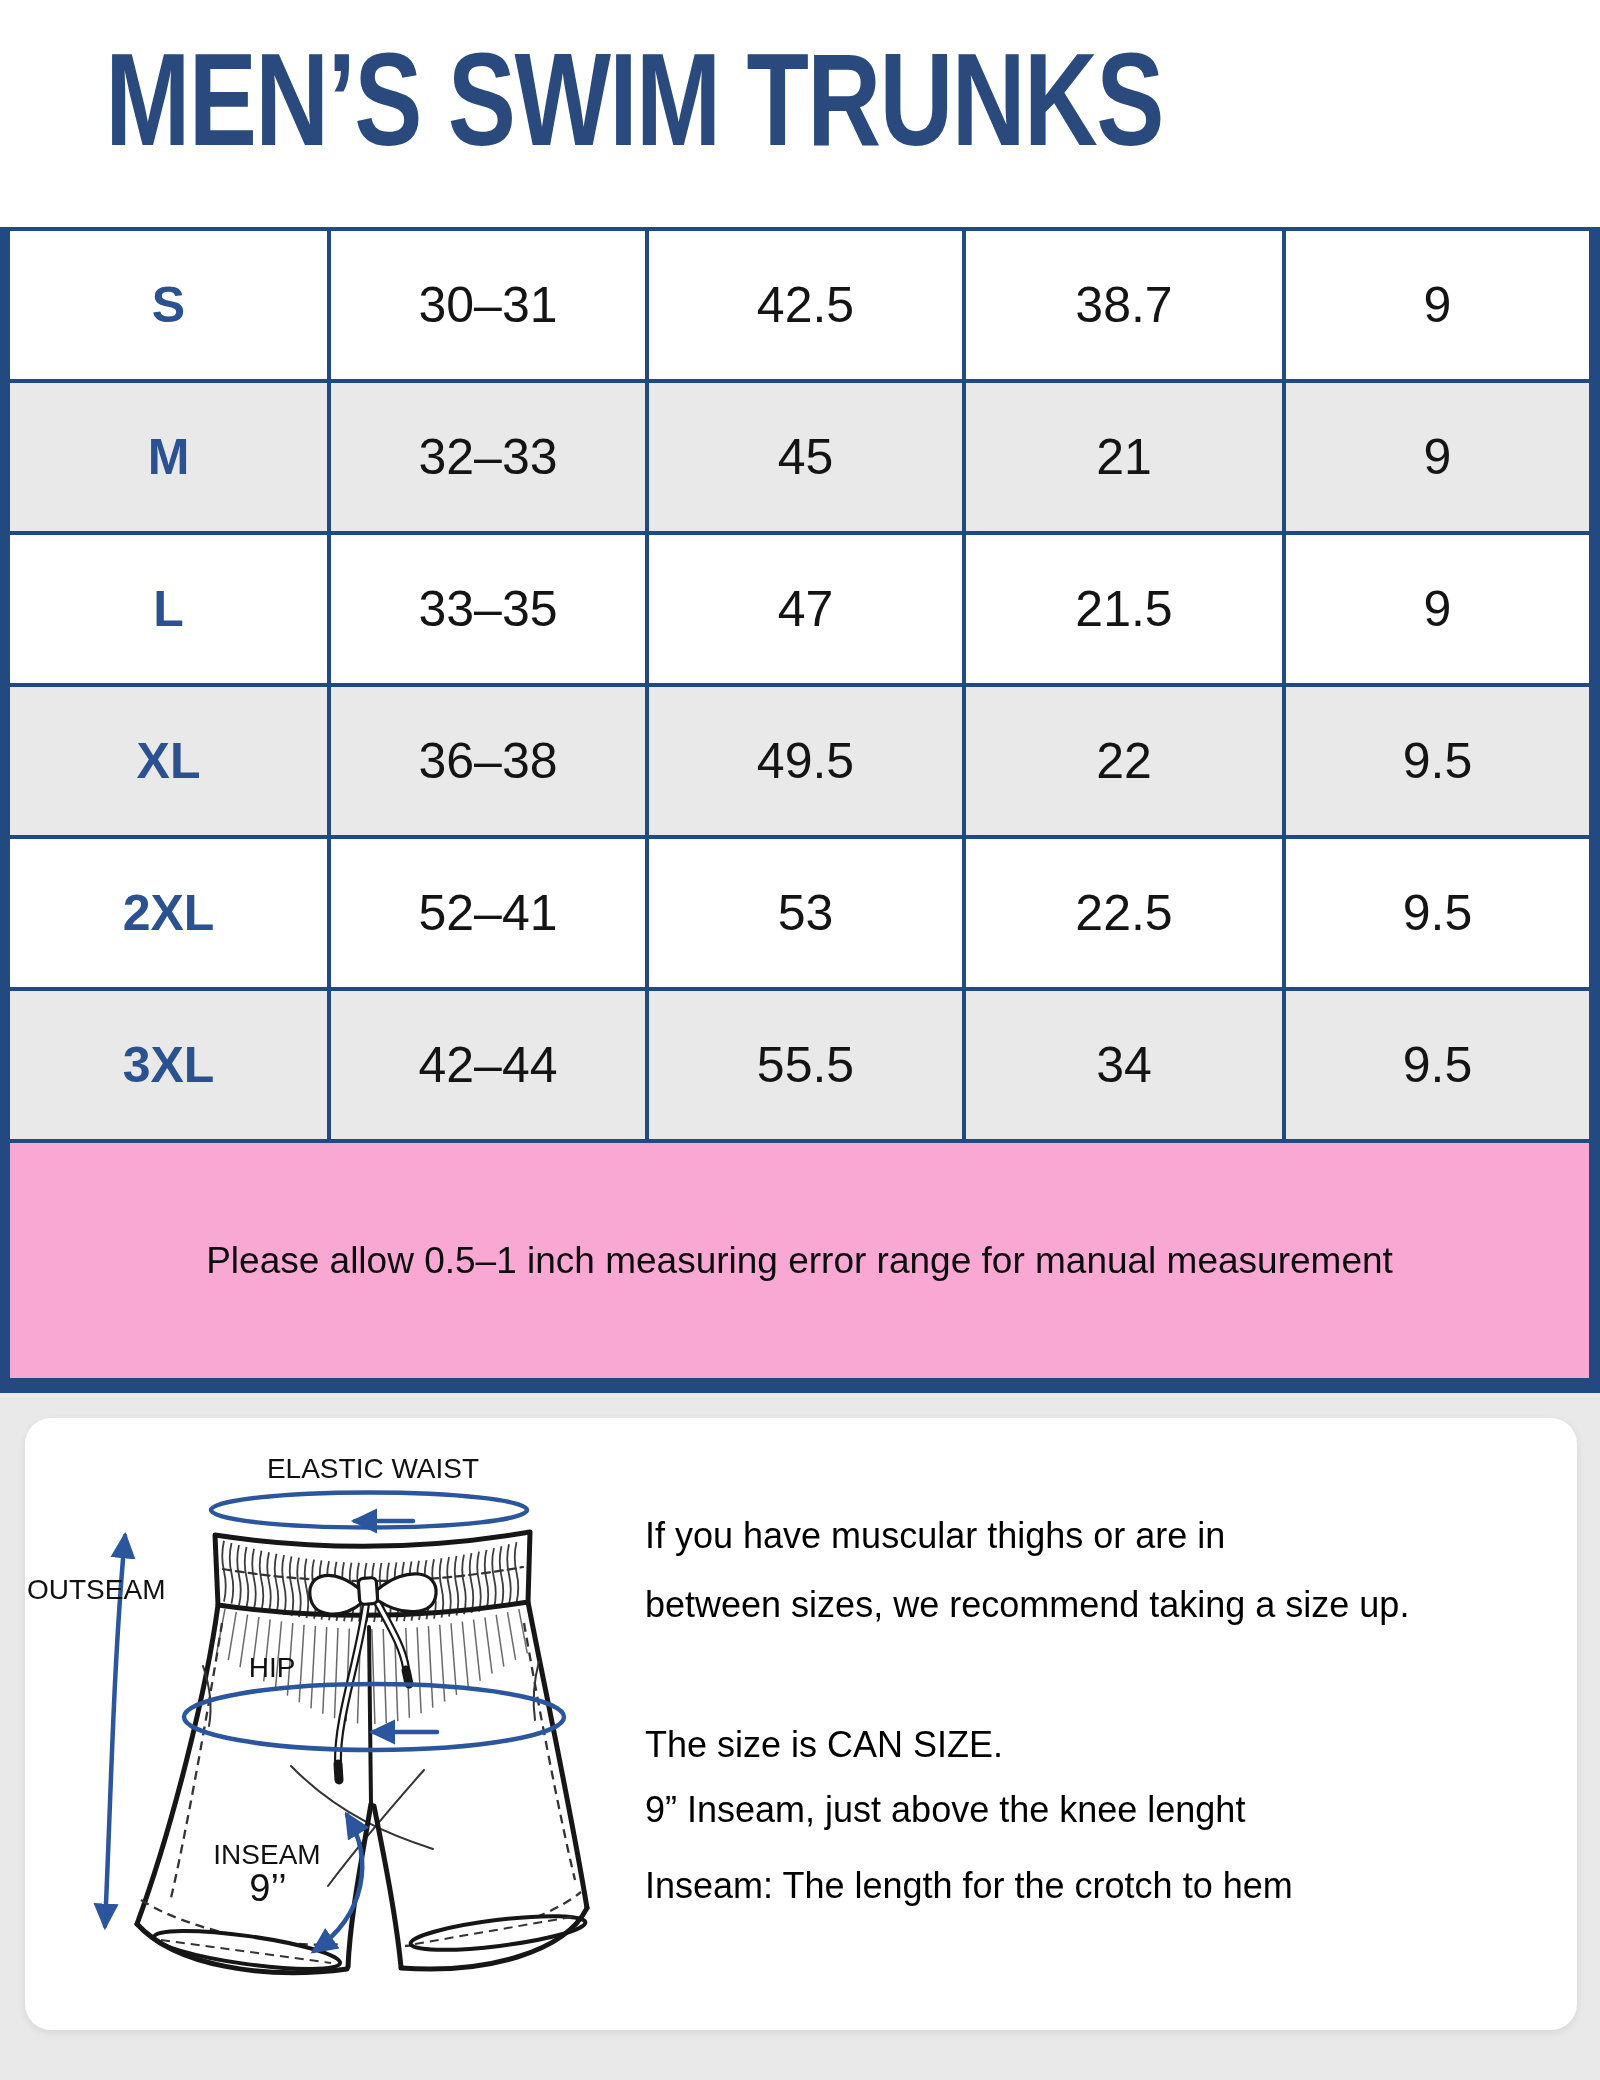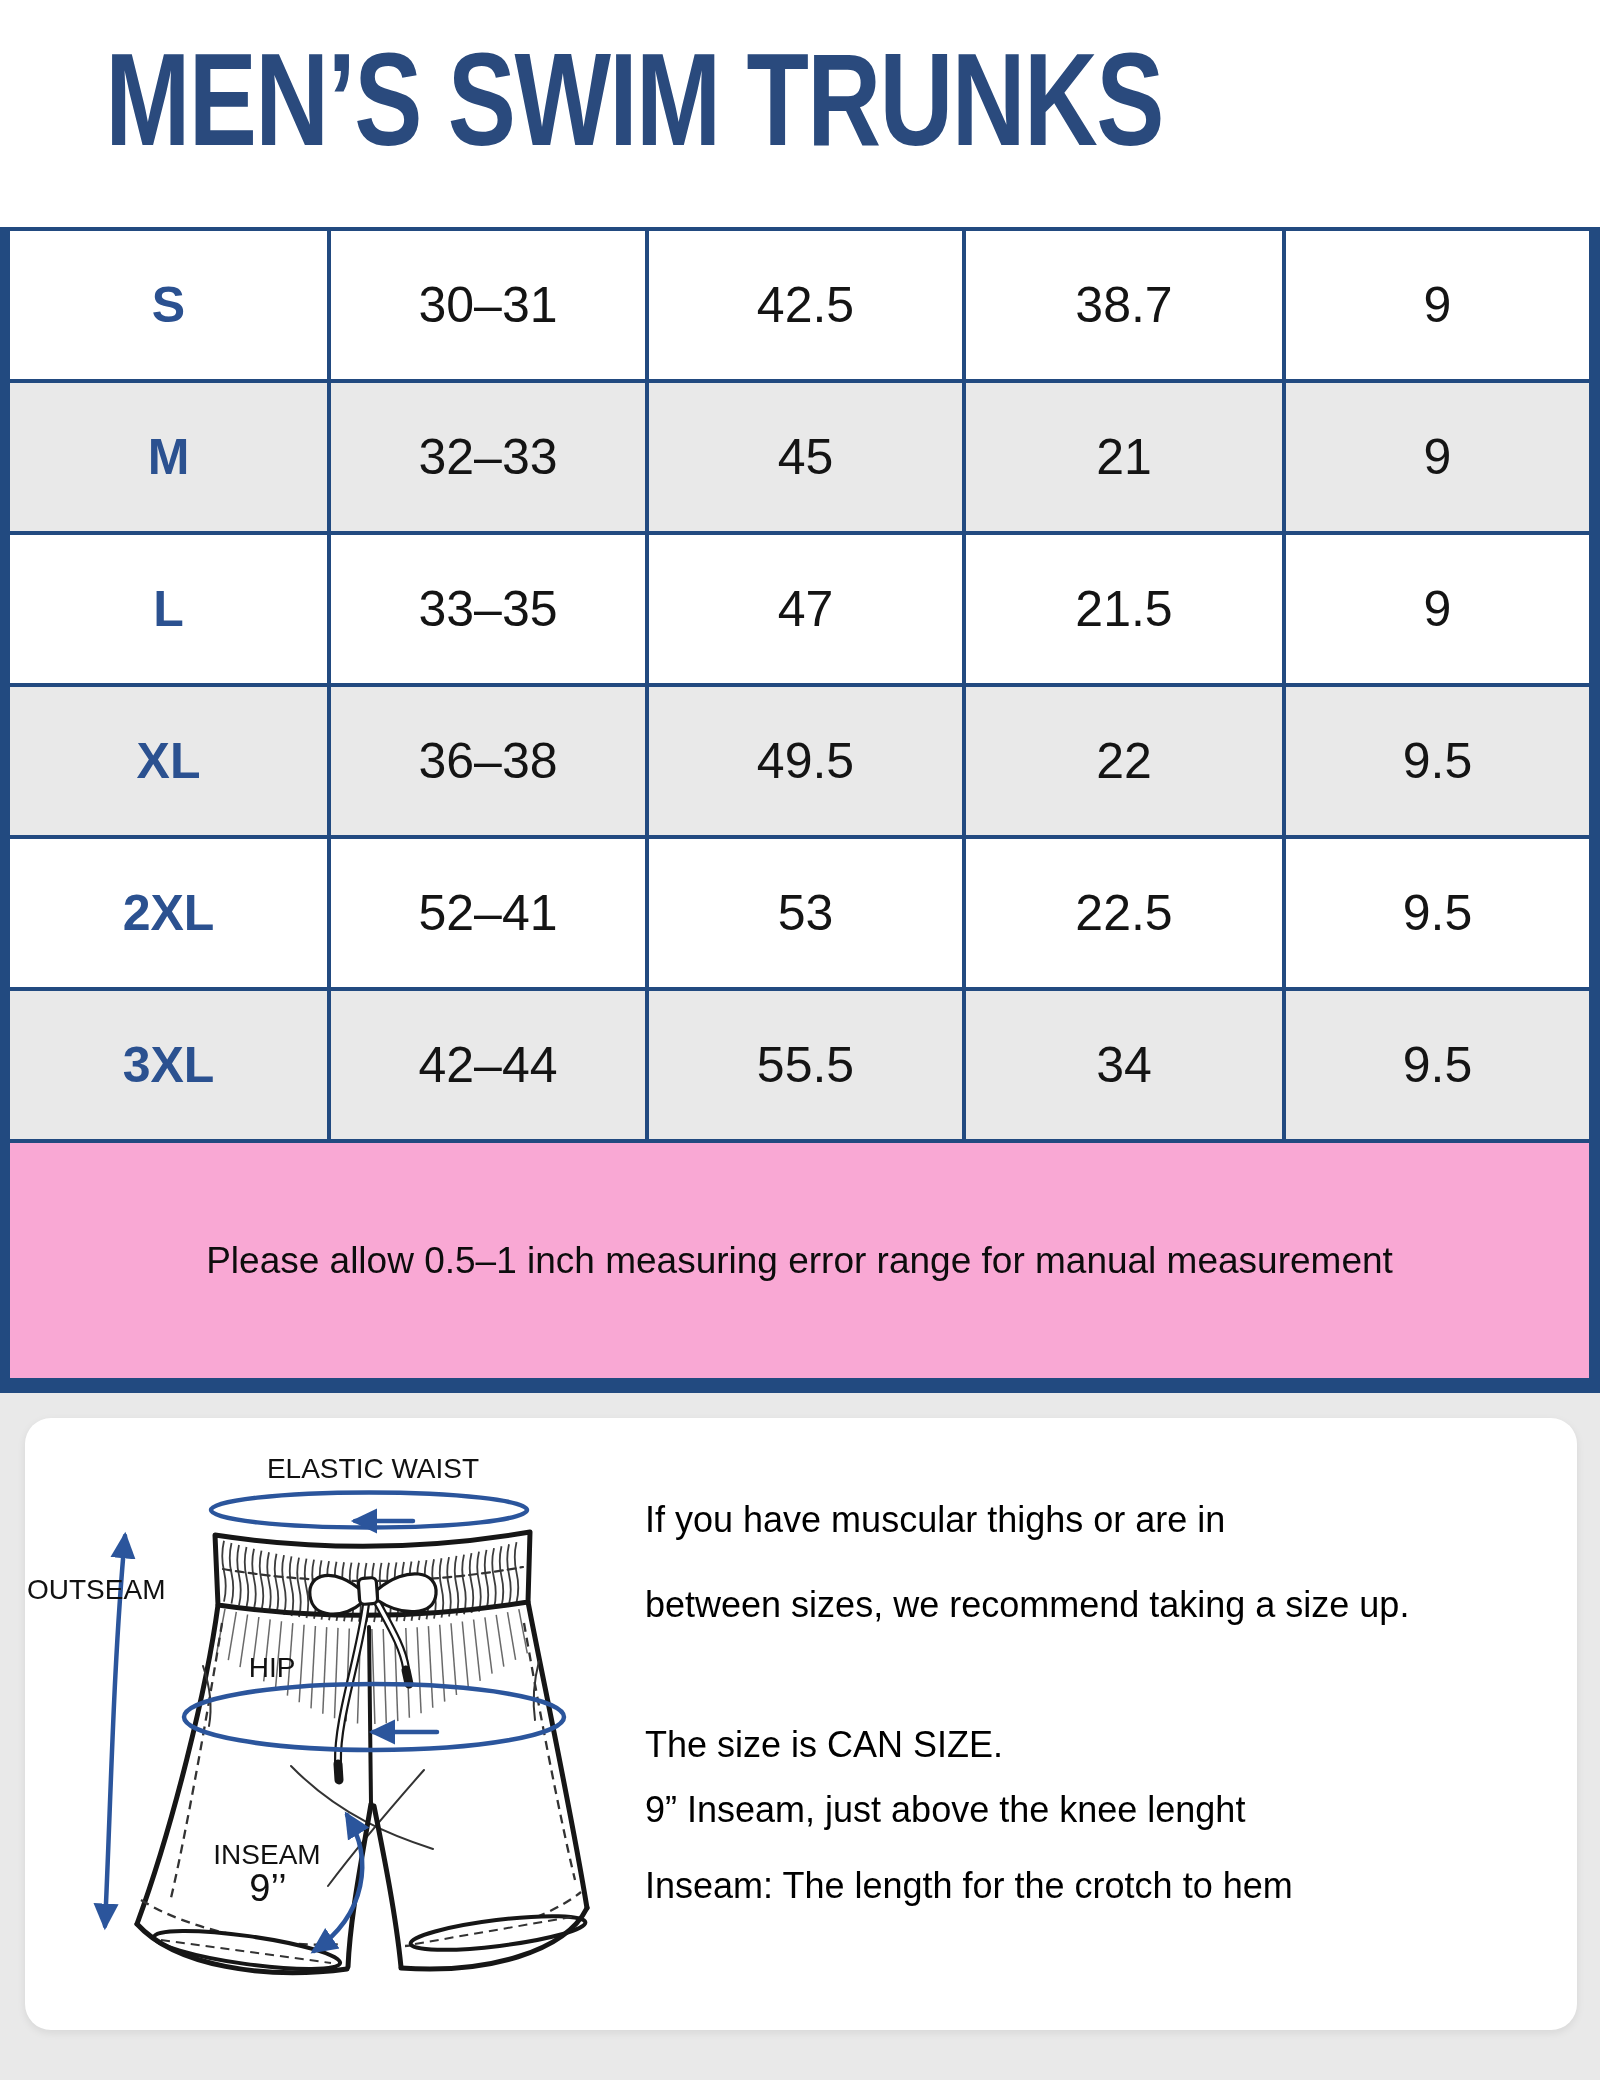--- a/index.html
+++ b/index.html
@@ -40,21 +40,21 @@
   .note-row{flex:1;border-top:4px solid var(--blue);display:flex;align-items:center;
     justify-content:center;font-size:37px;color:#0d0d0d;background:#f9a8d4;}
 
   
   .bottom{position:absolute;top:1393px;left:0;width:1600px;height:687px;background:var(--section-bg);}
   .card{position:absolute;top:25px;left:25px;width:1552px;height:612px;background:#fff;
     border-radius:26px;box-shadow:0 3px 9px rgba(0,0,0,.08);}
   .diagram-svg{position:absolute;top:0;left:0;}
 
   .info-line{position:absolute;left:620px;font-size:36px;color:#000;white-space:nowrap;line-height:44px;}
-  .il1{top:80px;} .il2{top:165px;} .il3{top:305px;} .il4{top:370px;} .il5{top:446px;}
+  .il1{top:96px;} .il2{top:165px;} .il3{top:305px;} .il4{top:370px;} .il5{top:446px;}
 
   
   .squiggle{stroke:#1a1a1a;stroke-width:1.8;fill:none;opacity:.85;}
   .gather{stroke:#2b2b2b;stroke-width:1.5;opacity:.7;}
   .outline{stroke:var(--ink);stroke-width:5;fill:none;stroke-linecap:round;stroke-linejoin:round;}
   .thin{stroke:#333;stroke-width:2;fill:none;stroke-linecap:round;}
   .dashed{stroke:#333;stroke-width:2.3;fill:none;stroke-dasharray:9 6;}
   .whitefill{fill:#fff;}
   .cord-under{stroke:var(--ink);stroke-width:8;fill:none;stroke-linecap:round;}
   .cord-over{stroke:#fff;stroke-width:3.6;fill:none;stroke-linecap:round;}

